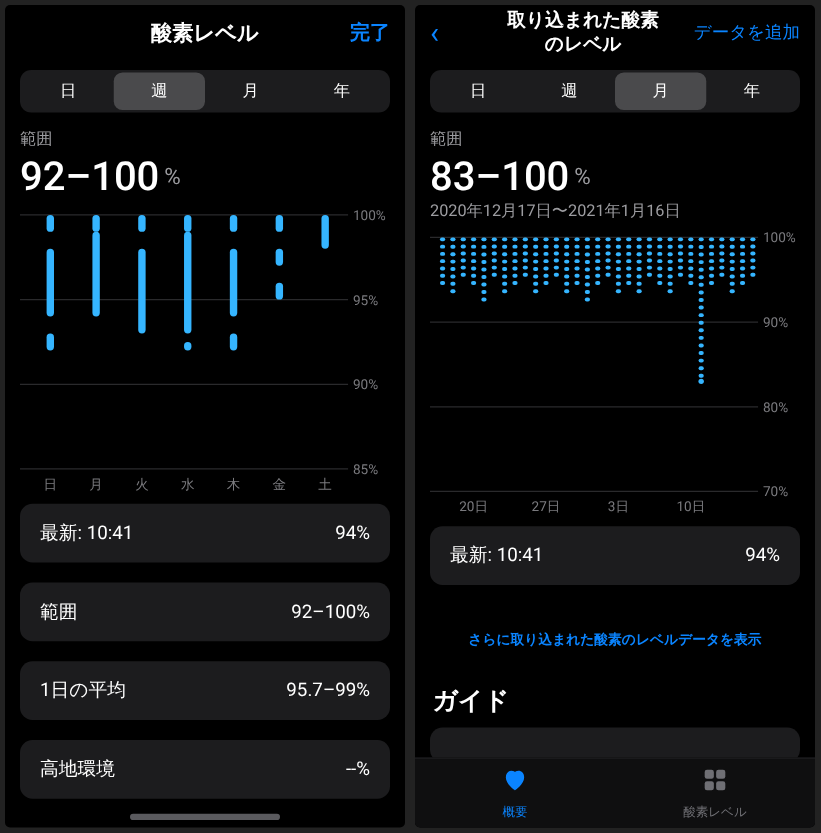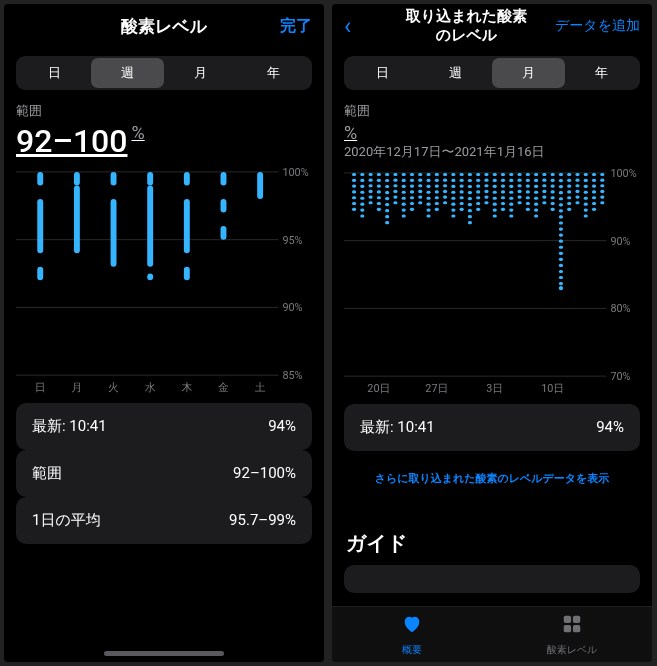--- a/index.html
+++ b/index.html
@@ -23,32 +23,32 @@
   .nav-title{flex:1;text-align:center;color:var(--text);font-size:17px;font-weight:600;}
   .nav-left,.nav-right{min-width:60px;color:var(--accent);font-size:16px;display:flex;align-items:center;}
   .nav-left{justify-content:flex-start;}
   .nav-right{justify-content:flex-end;font-weight:600;}
   .chevron{font-size:24px;line-height:1;margin-right:-4px;}
   .content{flex:1;overflow:hidden;padding:0 12px;display:flex;flex-direction:column;}
   .seg{display:flex;background:var(--seg-bg);border-radius:9px;padding:2px;margin:8px 0 6px;}
   .seg div{flex:1;text-align:center;color:var(--text);font-size:13px;padding:6px 0;border-radius:7px;}
   .seg .sel{background:var(--seg-sel);}
   .lbl{color:var(--text2);font-size:13px;margin-top:6px;}
-  .big{color:var(--text);display:flex;align-items:flex-start;gap:4px;margin-top:2px;text-decoration:underline;}
+  .big{color:var(--text);display:flex;align-items:center;gap:4px;margin-top:2px;}
   .big .num{font-size:32px;font-weight:500;}
   .big .unit{font-size:18px;color:var(--text2);}
   .date{color:var(--text2);font-size:13px;margin-top:0;}
   .chart{position:relative;margin-top:6px;flex-shrink:0;}
   .chart svg{display:block;width:100%;}
   .rows{margin-top:10px;}
-  .row{background:var(--panel);border-radius:10px;padding:14px 16px;display:flex;justify-content:space-between;align-items:center;margin-bottom:0;gap:24px;}
+  .row{background:var(--panel);border-radius:10px;padding:14px 16px;display:flex;justify-content:space-between;align-items:center;margin-bottom:16px;gap:24px;}
   .row .k{color:var(--text);font-size:15px;}
   .row .v{color:var(--text);font-size:15px;}
   .link{color:var(--accent);font-size:11px;font-weight:600;text-align:center;margin:20px 0 24px;}
-  .section-head{color:var(--text);font-size:20px;font-weight:700;margin:20px 2px 8px;}
+  .section-head{color:var(--text);font-size:20px;font-weight:700;margin:4px 2px 8px;}
   .home-ind{position:absolute;bottom:6px;left:50%;transform:translateX(-50%);width:120px;height:5px;border-radius:3px;background:#5a5a5e;}
   .tabbar{height:56px;background:#0f0f10;display:flex;border-top:1px solid #1f1f21;position:relative;}
   .tab{flex:1;display:flex;flex-direction:column;align-items:center;justify-content:center;gap:8px;font-size:10px;}
   .tab.on{color:var(--accent);}
   .tab.off{color:var(--text3);}
   .tab svg{width:24px;height:22px;}
   .guide-card{background:var(--panel);border-radius:10px;padding:14px 16px;color:var(--text2);font-size:14px;overflow:hidden;height:18px;}
 </style>
 </head>
 <body>
@@ -115,20 +115,24 @@
         <span class="v">94%</span>
       </div>
       <div class="row">
         <span class="k">範囲</span>
         <span class="v">92–100%</span>
       </div>
       <div class="row">
         <span class="k">1日の平均</span>
         <span class="v">95.7–99%</span>
       </div>
+      <div class="row">
+        <span class="k">高地環境</span>
+        <span class="v">--%</span>
+      </div>
     </div>
   </div>
   <div class="home-ind"></div>
 </div>
 
 <div class="phone">
   <div class="nav">
     <div class="nav-left">
       <span class="chevron">‹</span>
     </div>
@@ -137,20 +141,21 @@
   </div>
   <div class="content">
     <div class="seg">
       <div>日</div>
       <div>週</div>
       <div class="sel">月</div>
       <div>年</div>
     </div>
     <div class="lbl">範囲</div>
     <div class="big">
+      <span class="num">83–100</span>
       <span class="unit">%</span>
     </div>
     <div class="date">2020年12月17日〜2021年1月16日</div>
 
     <div class="chart">
       <svg id="chartR" viewBox="0 0 300 230" preserveAspectRatio="none">
           <line x1="0" y1="212" x2="266" y2="212" stroke="#2a2a2c" stroke-width="1"></line>
           <text x="270" y="216" fill="#7a7a7e" font-size="11">70%</text>
           <line x1="0" y1="143.33333333333334" x2="266" y2="143.33333333333334" stroke="#2a2a2c" stroke-width="1"></line>
           <text x="270" y="147.33333333333334" fill="#7a7a7e" font-size="11">80%</text>

